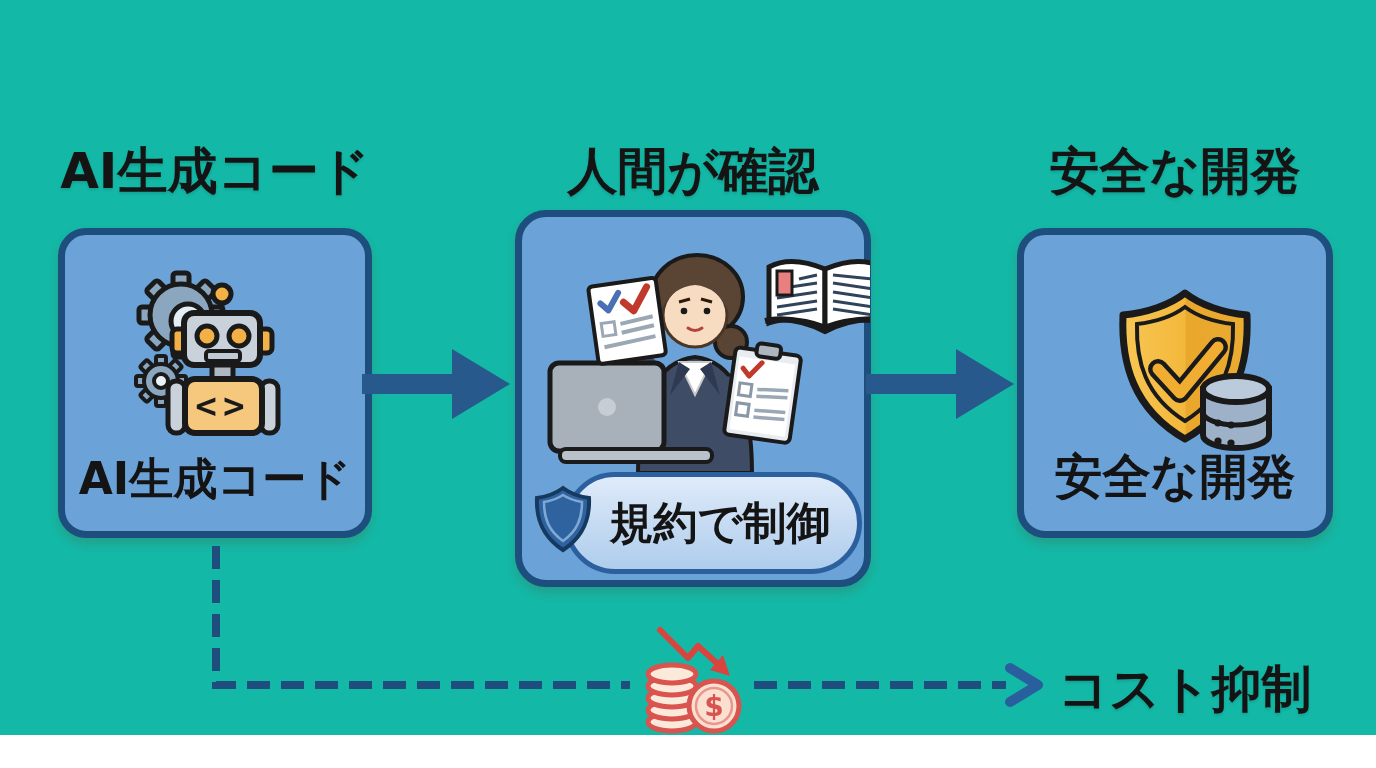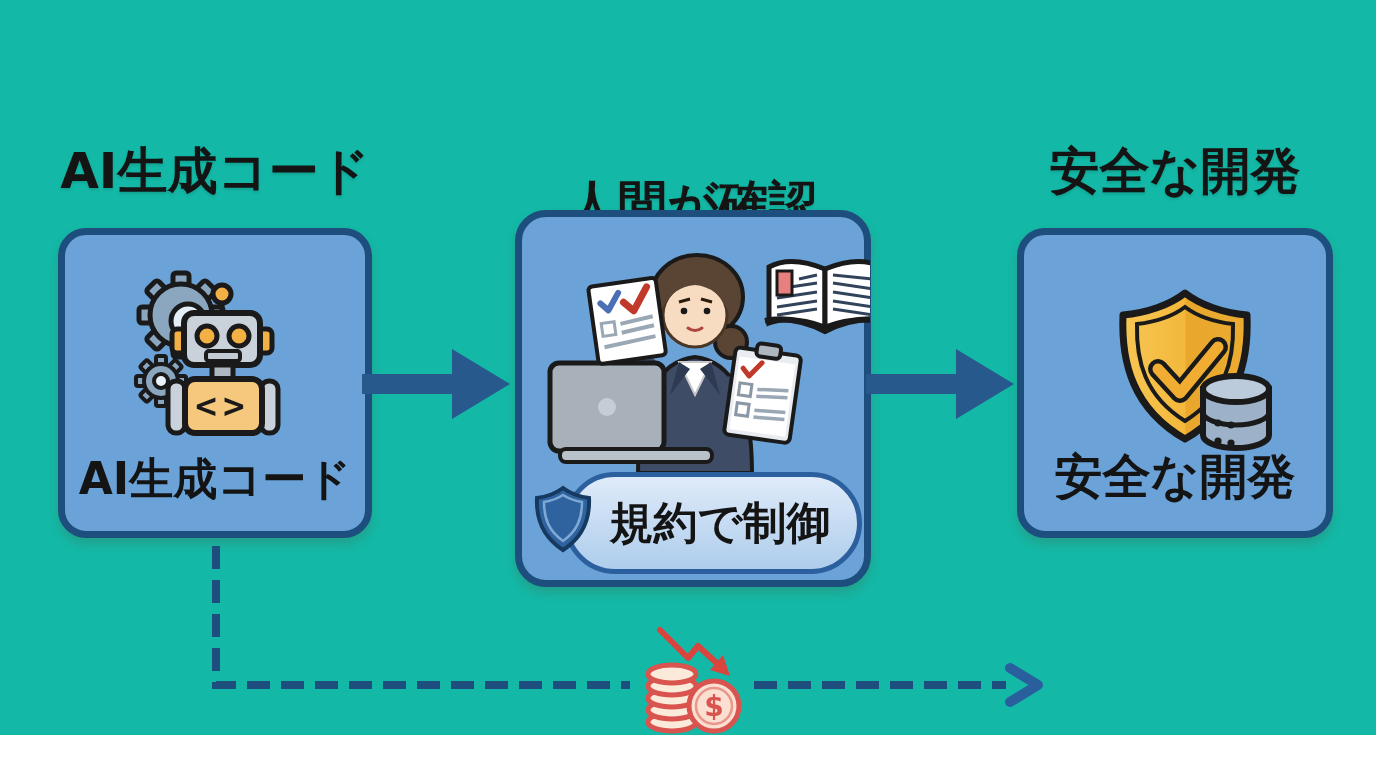--- a/index.html
+++ b/index.html
@@ -38,21 +38,21 @@
     color:#141414;white-space:nowrap;text-shadow:0 2px 3px rgba(0,0,0,0.12);
   }
   svg{display:block;}
 </style>
 </head>
 <body>
 
 <div id="canvas">
 
   <div class="heading" style="left:58px;width:314px;">AI生成コード</div>
-  <div class="heading" style="left:515px;width:356px;margin-top:33px;">人間が確認</div>
+  <div class="heading" style="left:515px;width:356px;">人間が確認</div>
   <div class="heading" style="left:1017px;width:316px;">安全な開発</div>
 
   <div class="flow-box" style="left:58px;top:228px;width:314px;height:310px;">
     <svg class="abs" style="left:57px;top:34px;" width="190" height="180" viewBox="0 0 190 180">
 
       <g transform="translate(59,46)">
         <g fill="#8BA6BF" stroke="#1a1a1a" stroke-width="5">
           <rect x="-8" y="-42" width="16" height="20" rx="3"></rect>
           <rect x="-8" y="22" width="16" height="20" rx="3"></rect>
           <rect x="-42" y="-8" width="20" height="16" rx="3"></rect>
@@ -250,14 +250,15 @@
       <polyline points="34,16 62,44 72,32 94,52" fill="none" stroke="#D9443F" stroke-width="6" stroke-linecap="round" stroke-linejoin="round"></polyline>
       <path d="M 104 62 L 84 56 L 97 41 Z" fill="#D9443F"></path>
     </g>
     <g>
       <circle cx="88" cy="92" r="25" fill="#FBDFD0" stroke="#D9534F" stroke-width="5"></circle>
       <circle cx="88" cy="92" r="18" fill="none" stroke="#E9978C" stroke-width="2.5"></circle>
       <text x="88" y="102" text-anchor="middle" font-size="28" font-weight="700" fill="#D9534F">$</text>
     </g>
   </svg>
 
+  <div class="cost-label">コスト抑制</div>
 
 </div>
 
 </body></html>

